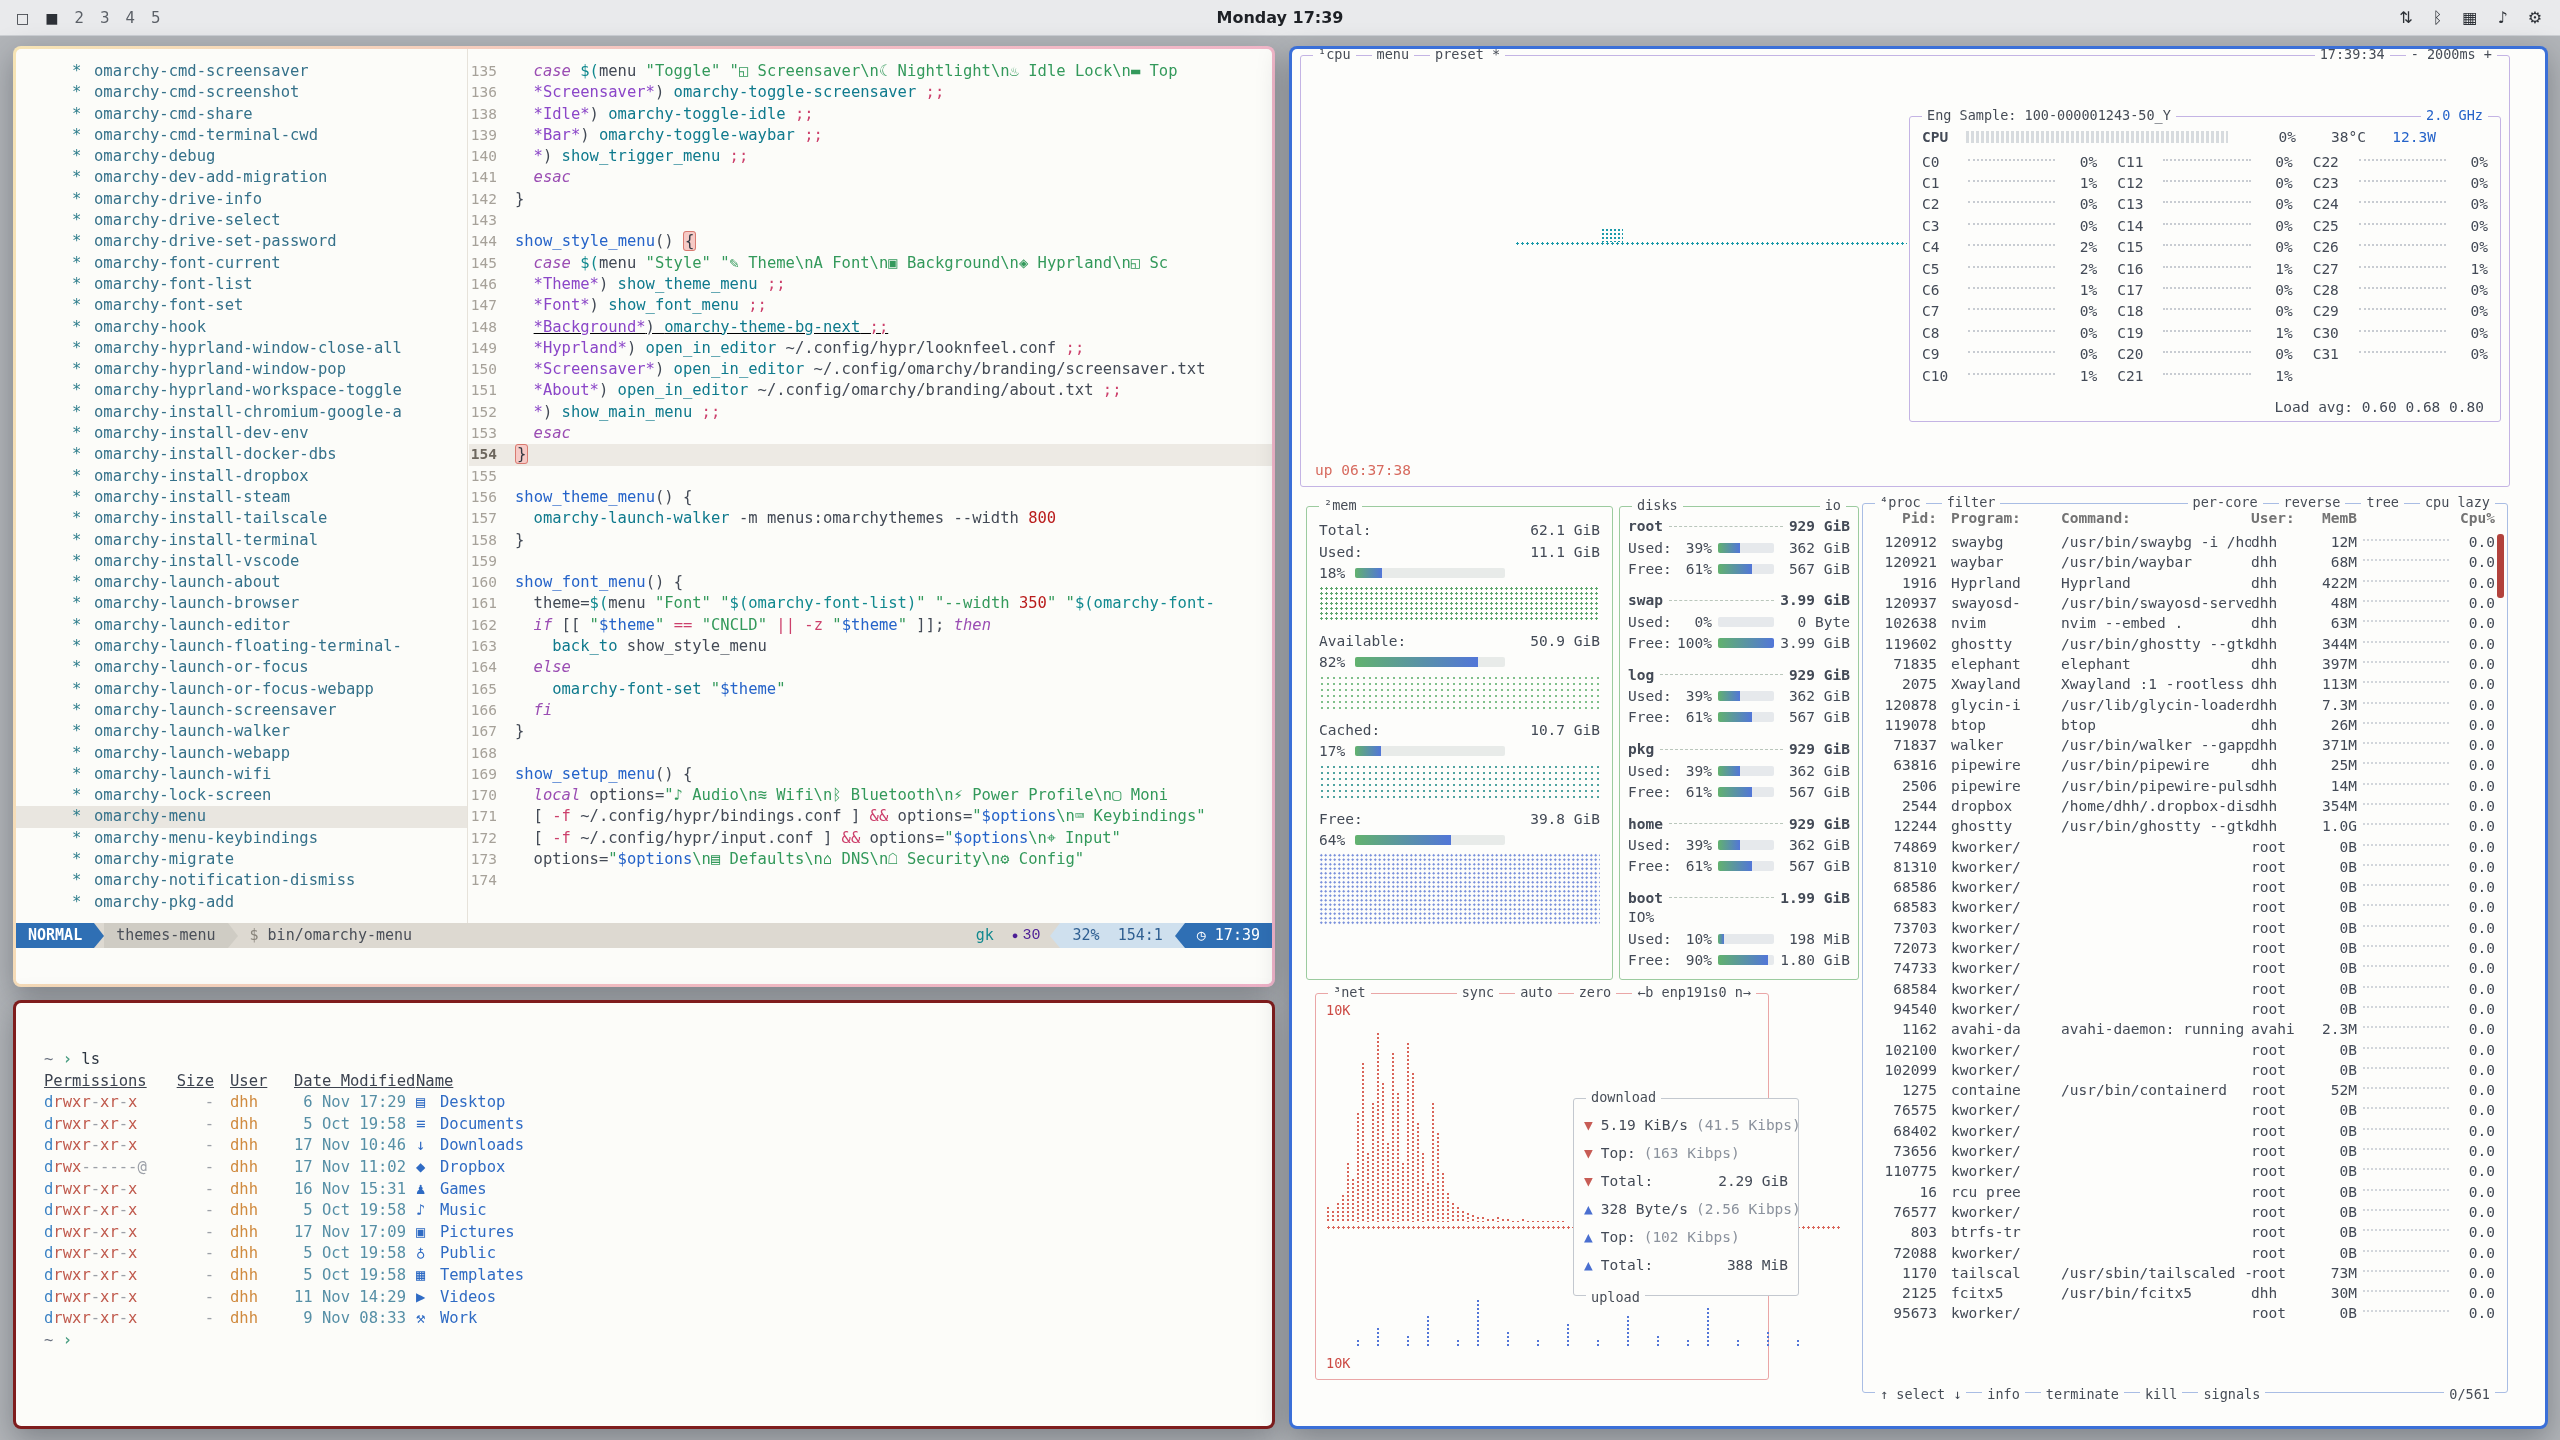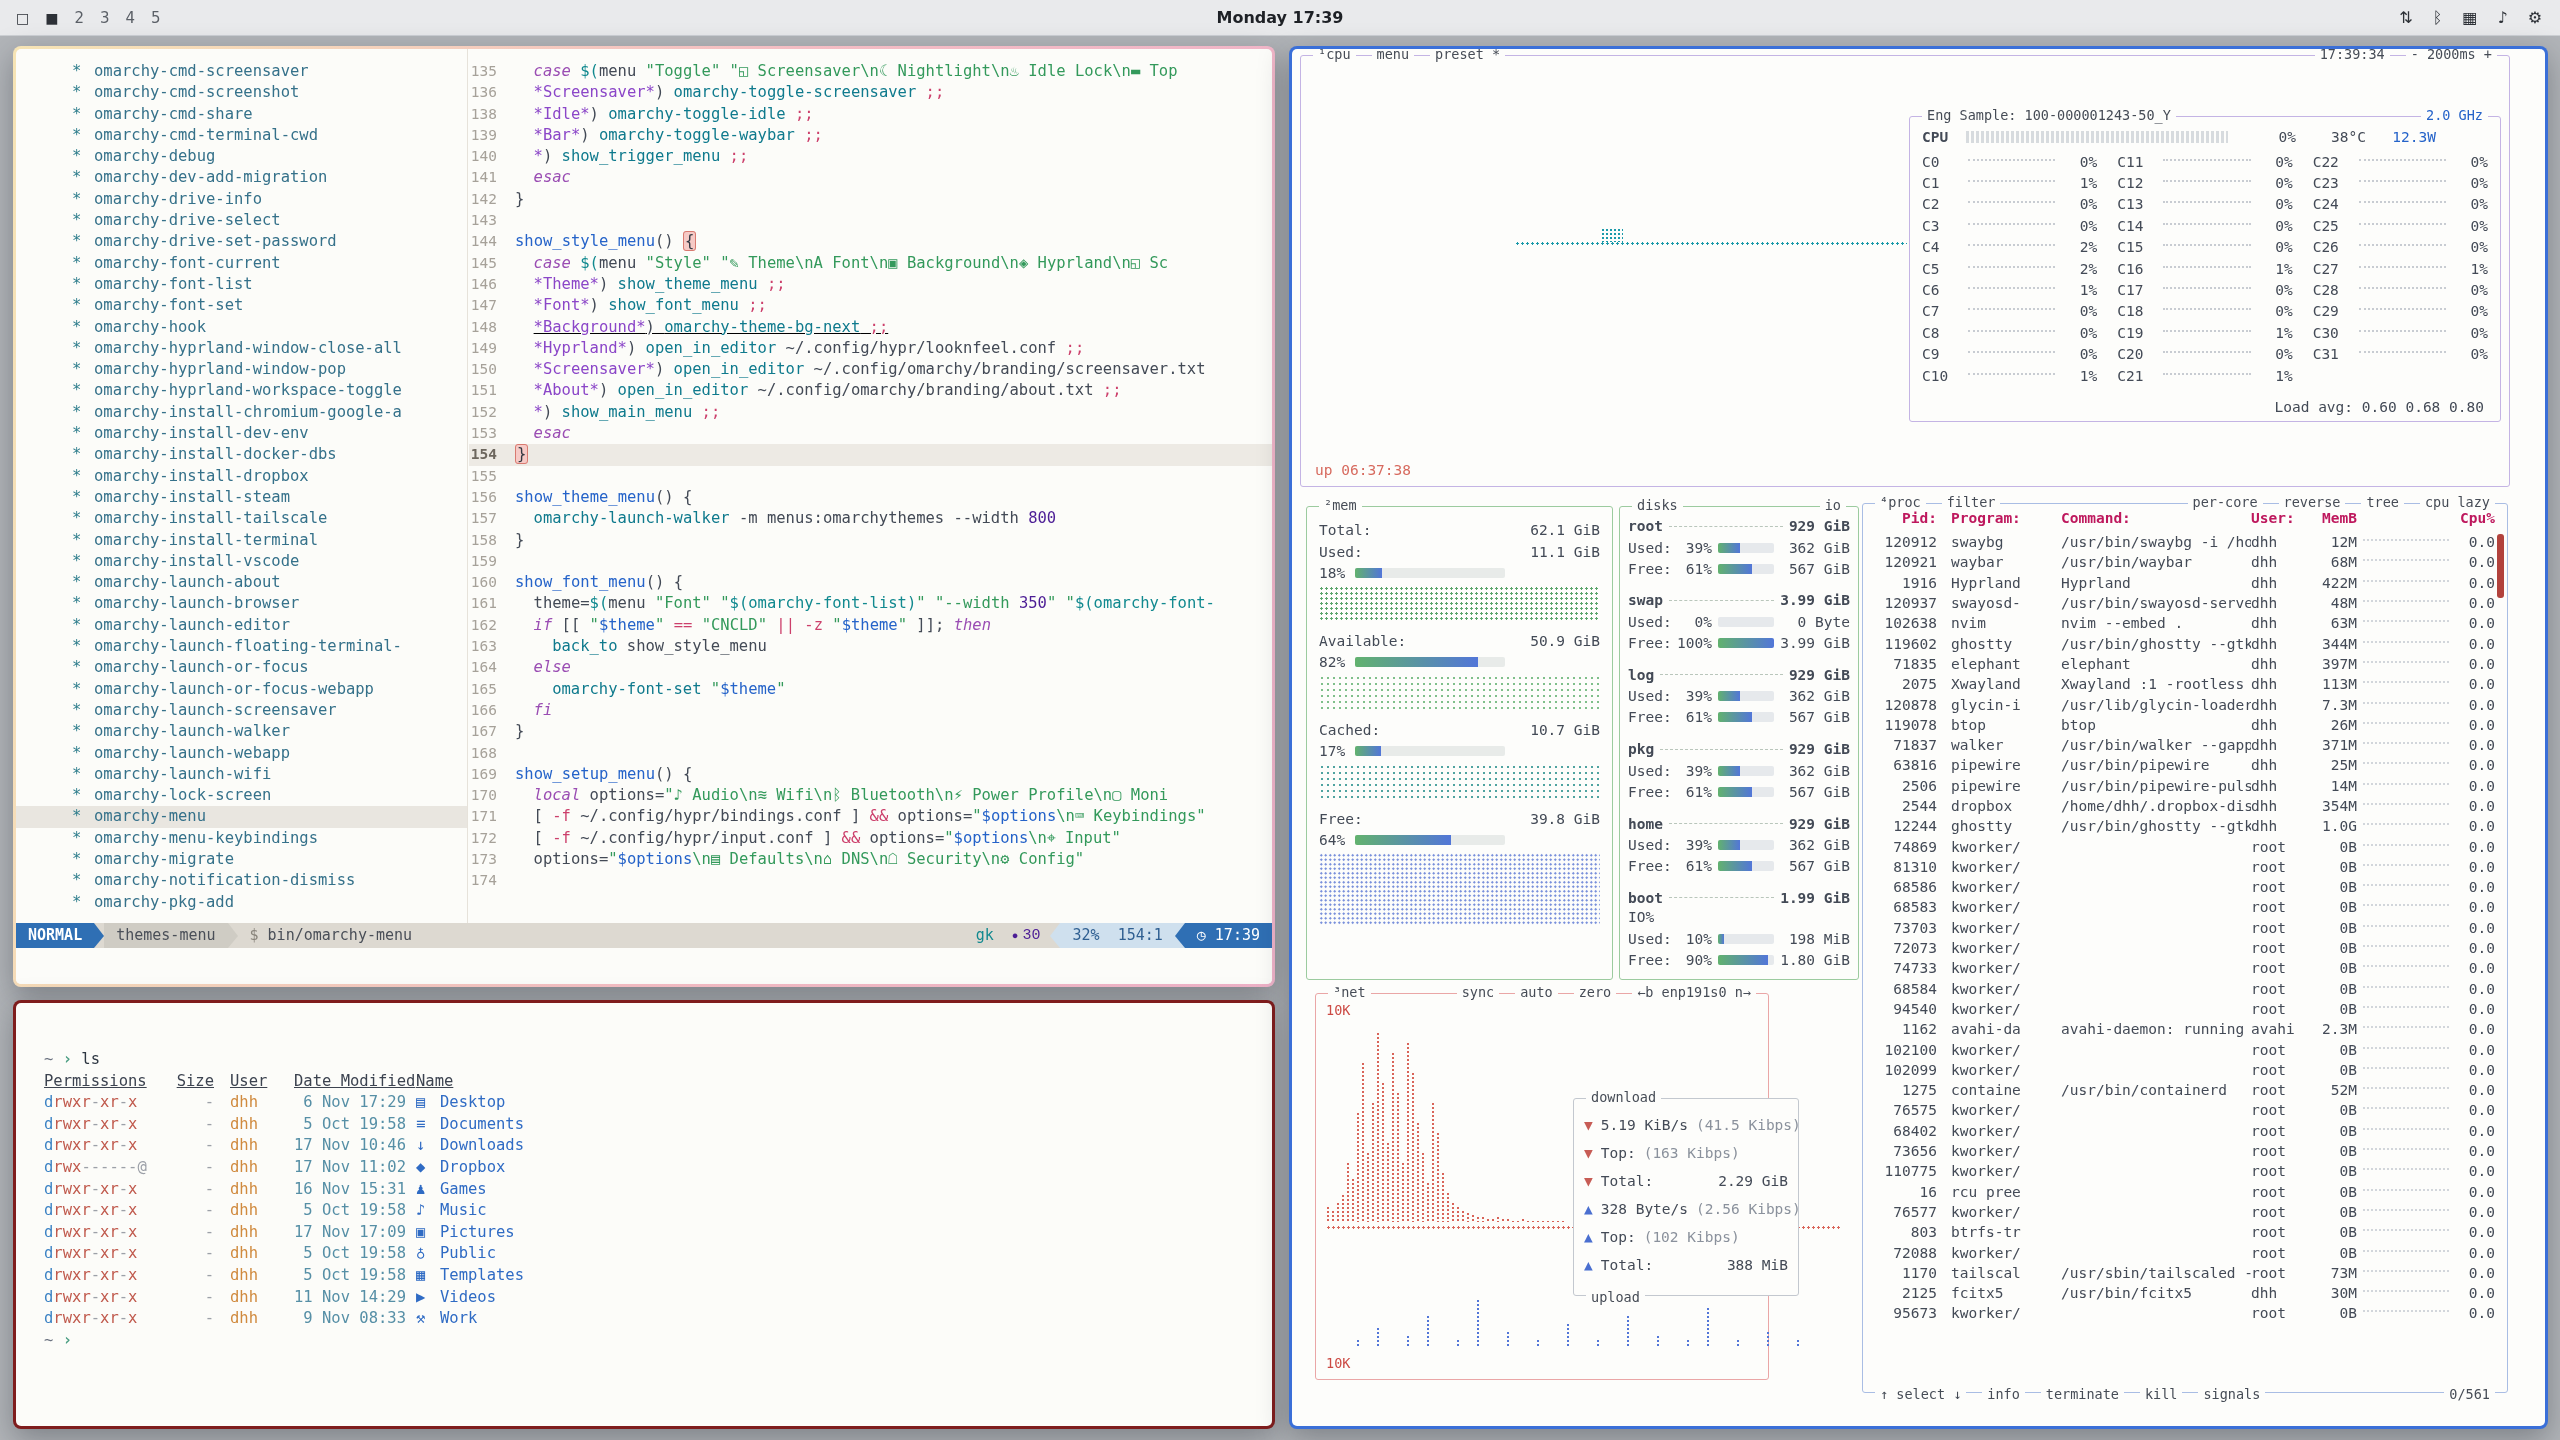--- a/index.html
+++ b/index.html
@@ -31,21 +31,21 @@
   .frow .star { width:22px; flex:none; color:#2e7d8c; }
   .frow.sel { background:#e9e6e0; }
   .code-pane { position:absolute; left:453px; right:0; top:0; bottom:61px; padding-top:12px; overflow:hidden; }
   .cline { display:flex; height:21.3px; line-height:21.3px; font-size:15.5px; white-space:pre; }
   .gut { width:46px; text-align:right; padding-right:18px; flex:none; color:#a6a199; font-size:14.5px; }
   .gutcur { color:#6d675e; font-weight:bold; }
   .curline { background:#edeae4; }
   .tk-t { color:#434a56; } .tk-k { color:#9a4db3; font-style:italic; }
   .tk-p { color:#8b46c8; } .tk-s { color:#33995b; } .tk-d { color:#11898f; }
   .tk-c { color:#0f7a8d; } .tk-f { color:#2563c9; } .tk-v { color:#2563c9; }
-  .tk-n { color:#4c1d95;text-align:center; } .tk-r,.tk-o { color:#cc3f6b; }
+  .tk-n { color:#b91c1c;text-align:center; } .tk-r,.tk-o { color:#cc3f6b; }
   .tk-m { color:#333842; background:#f6cac6; border:1px solid #d87a70; border-radius:3px; padding:0 1px; }
 
   .statusline { position:absolute; left:0; right:0; bottom:36px; height:25px; background:#ddd9d1;
      display:flex; align-items:stretch; font-size:15px; line-height:25px; }
   .seg { padding:0 12px; white-space:nowrap; }
   .seg-mode { background:#2f6fb4; color:#fff; font-weight:bold; }
   .tri-a { width:0; border-top:13px solid transparent; border-bottom:12px solid transparent; border-left:10px solid #2f6fb4; }
   .seg-branch { background:#cfccc4; color:#4a4f58; }
   .tri-b { width:0; border-top:13px solid transparent; border-bottom:12px solid transparent; border-left:10px solid #cfccc4; }
   .seg-file { color:#4a4f58; }
@@ -137,21 +137,21 @@
      background-image:radial-gradient(circle,#d96459 1px,transparent 1.1px); background-size:5px 3px; }
   .upbars { position:absolute; left:10px; bottom:32px; width:510px; height:56px; display:flex; align-items:flex-end; gap:7px; }
   .upbars i { width:3px; background-image:radial-gradient(circle,#5276d8 1px,transparent 1.1px); background-size:4px 4px; }
   .netbox { position:absolute; left:257px; top:104px; width:226px; height:198px; border:1.5px solid #c3c8cf; border-radius:3px; padding:12px 10px; background:#fdfdfb; }
   .netrow { display:flex; height:28px; align-items:center; gap:8px; white-space:nowrap; }
   .netrow .arr.dn { color:#c75c55; } .netrow .arr.up { color:#4a6fd0; }
   .netrow .paren { color:#8a919c; }
   .netrow .nval { margin-left:auto; }
 
   .phead,.prow { display:flex; align-items:center; padding:0 12px; }
-  .phead { height:28px; font-weight:bold; color:#be185d; }
+  .phead { height:28px; font-weight:bold; color:#737373; }
   .prow { height:20.3px; white-space:nowrap; }
   .c-pid { width:62px; text-align:right; flex:none; }
   .c-prog { width:100px; margin-left:14px; flex:none; overflow:hidden; }
   .c-cmd { flex:1; margin-left:10px; overflow:hidden; }
   .c-user { width:58px; flex:none; }
   .c-mem { width:48px; text-align:right; flex:none; }
   .c-lead { width:86px; flex:none; border-bottom:2px dotted #d2d6db; margin:0 6px 4px; }
   .c-cpu { width:40px; text-align:right; flex:none; }
   .pthumb { position:absolute; right:3px; top:30px; width:7px; height:64px; background:#b2423c; border-radius:3px; }
 </style>

